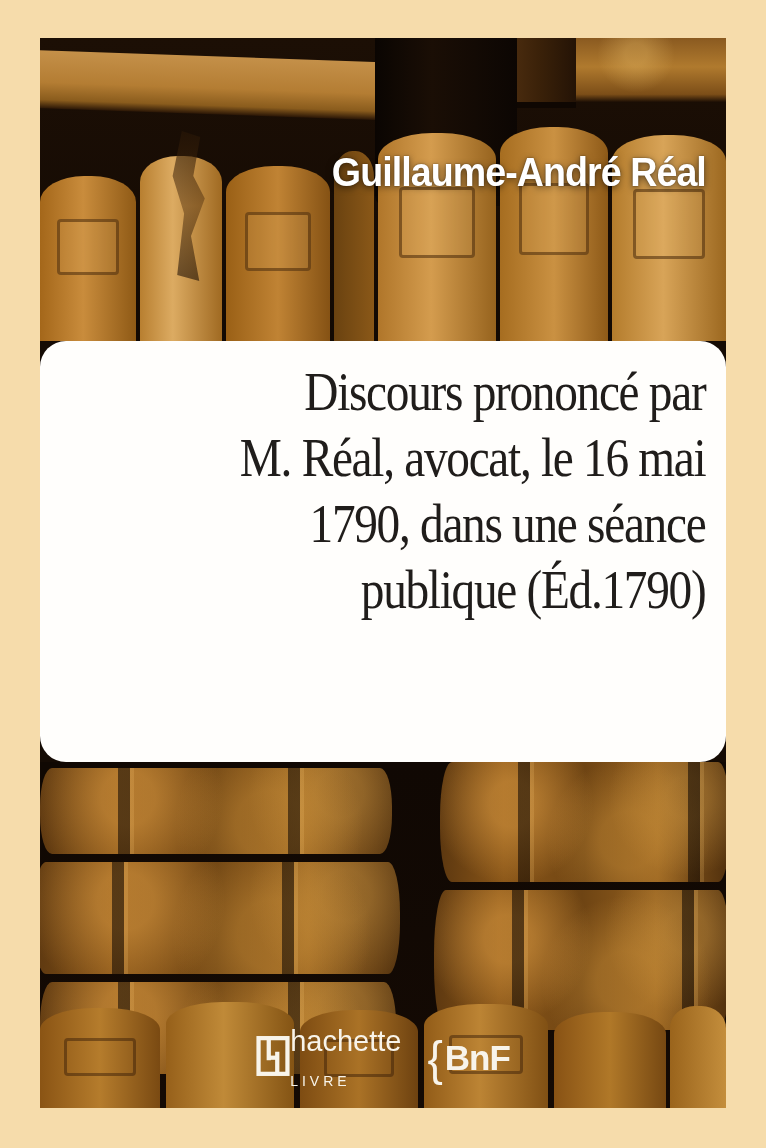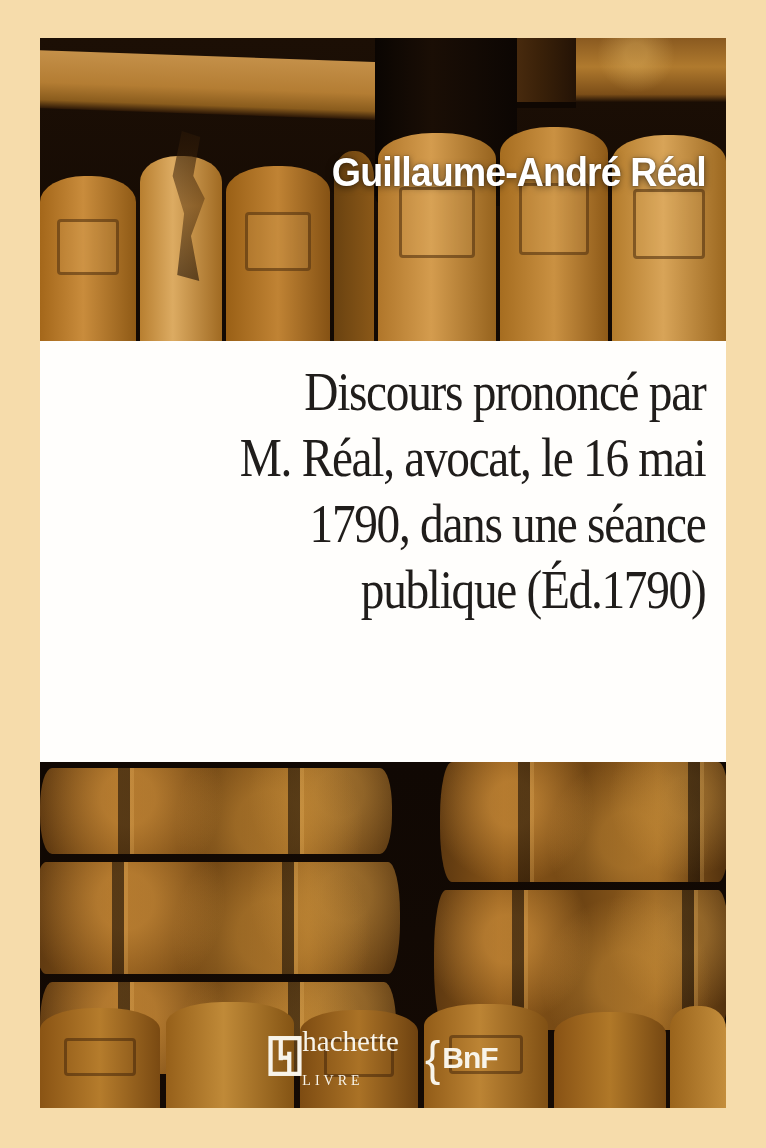--- a/index.html
+++ b/index.html
@@ -71,21 +71,21 @@
   .author {
     position: absolute; right: 20px; top: 112px; z-index: 6;
     color: #ffffff; font-weight: bold; font-size: 40px; letter-spacing: -1px;
     transform: scaleX(.94); transform-origin: right center;
     text-shadow: 0 2px 8px rgba(0,0,0,.55), 0 0 2px rgba(0,0,0,.45);
     white-space: nowrap;
   }
   
   .title-band {
     position: absolute; left: 0; top: 303px; width: 686px; height: 421px;
-    background: #fffefc; overflow: hidden;
+    background: #fffefc; overflow: hidden; border-radius: 26px;
   }
   .title-block {
     position: absolute; top: 18px; right: 21px;
     text-align: right;
     font-family: "Liberation Serif", serif;
     color: #201d1b;
     font-size: 55px; line-height: 66px; letter-spacing: -1.5px;
     transform: scaleX(.86); transform-origin: top right;
   }
   .title-line { white-space: nowrap; }
@@ -130,27 +130,27 @@
   .bb3 { left: 260px; width: 118px; height: 104px; background: linear-gradient(90deg,#7e4c12,#aa7226 50%,#6e4210); }
   .bb4 { left: 384px; width: 124px; height: 110px; background: linear-gradient(90deg,#925c18,#bc8434 45%,#805014); }
   .bb5 { left: 514px; width: 112px; height: 102px; background: linear-gradient(90deg,#885214,#b07828 50%,#764812); }
   .bb6 { left: 630px; width: 56px;  height: 108px; background: linear-gradient(90deg,#9a641c,#c48e3c); }
   
   .logos {
     position: absolute; left: 0; right: 0; bottom: 20px; z-index: 7;
     display: flex; justify-content: center; align-items: center; gap: 26px;
     color: #f8f4ea;
   }
-  .hachette-logo { display: flex; align-items: center; gap: 0; font-family: Liberation Serif, serif; }
+  .hachette-logo { display: flex; align-items: center; gap: 0; }
   .hachette-text { display: flex; flex-direction: column; line-height: 1; }
   .hachette-name { font-size: 29px; letter-spacing: 0; }
   .hachette-sub  { font-size: 14px; letter-spacing: 4px; margin-top: 18px; }
   .bnf-logo { display: flex; align-items: center; }
   .bnf-brace { font-size: 46px; font-weight: normal; line-height: 1; margin-right: 2px; transform: scaleY(1.05); }
-  .bnf-name  { font-size: 30px; font-weight: bold; letter-spacing: -1px; }
+  .bnf-name  { font-size: 35px; font-weight: bold; letter-spacing: -1px; }
 </style>
 </head>
 <body>
 
 <div class="page">
   <div class="photo-frame">
 
     <div class="photo-top">
       <div class="shelf-board"></div>
       <div class="top-lying-book"></div>

